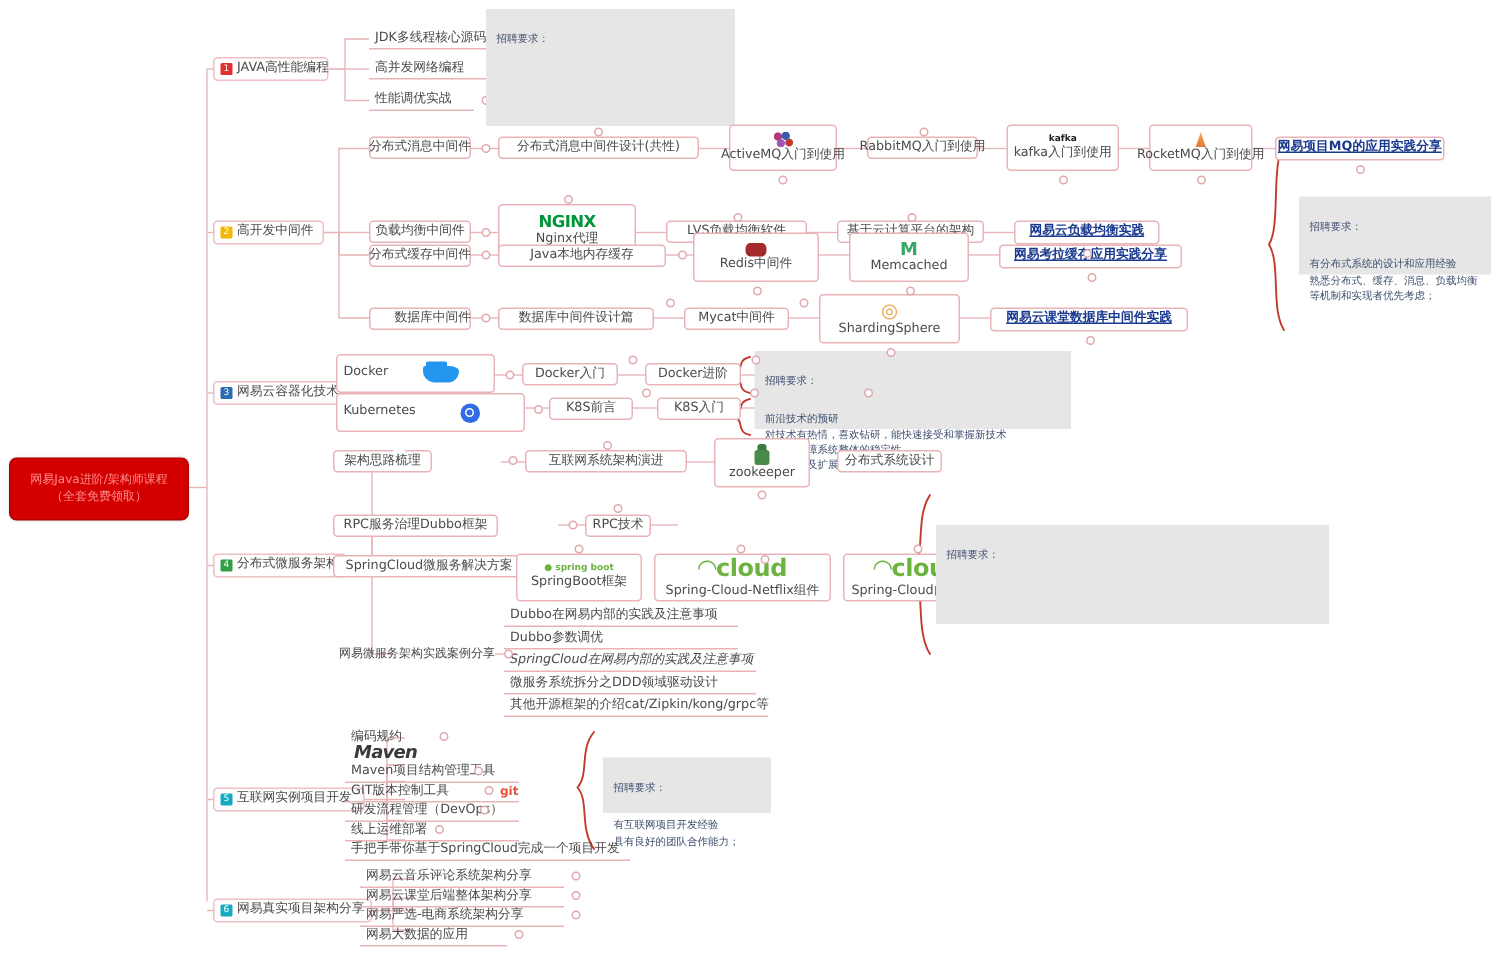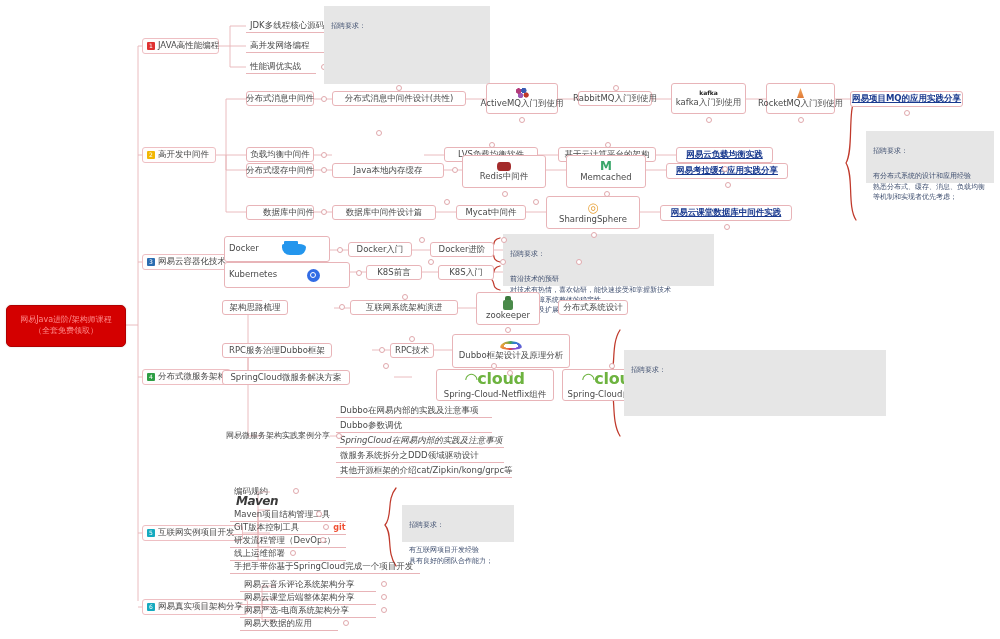--- a/index.html
+++ b/index.html
@@ -273,20 +273,24 @@
     <span class="lg-kafka">kafka</span>
     <span>kafka入门到使用</span>
   </div>
   <div class="node imgnode" style="left:766px;top:83px;width:69px;height:31px;">
     <span class="rocketpix"></span>
     <span>RocketMQ入门到使用</span>
   </div>
   <div class="node blue" style="left:850px;top:91px;width:113px;height:16px;border:1px solid #e8b4b8;text-decoration:underline;">网易项目MQ的应用实践分享</div>
 
   <div class="node" style="left:246px;top:147px;width:68px;height:15px;">负载均衡中间件</div>
+  <div class="node imgnode" style="left:332px;top:136px;width:92px;height:35px;">
+    <span class="lg-nginx">NGINX</span>
+    <span>Nginx代理</span>
+  </div>
   <div class="node" style="left:444px;top:147px;width:94px;height:15px;">LVS负载均衡软件</div>
   <div class="node" style="left:558px;top:147px;width:98px;height:15px;">基于云计算平台的架构</div>
   <div class="node blue" style="left:676px;top:147px;width:97px;height:16px;border:1px solid #e8b4b8;">网易云负载均衡实践</div>
 
   <div class="node" style="left:246px;top:163px;width:68px;height:15px;">分布式缓存中间件</div>
   <div class="node" style="left:332px;top:163px;width:112px;height:15px;">Java本地内存缓存</div>
   <div class="node imgnode" style="left:462px;top:155px;width:84px;height:33px;">
     <span class="redisbox"></span>
     <span>Redis中间件</span>
   </div>
@@ -353,26 +357,26 @@
   <div class="node" style="left:306px;top:300px;width:0;height:0;border:none;"></div>
   <div class="node" style="left:350px;top:300px;width:108px;height:15px;">互联网系统架构演进</div>
   <div class="node imgnode" style="left:476px;top:292px;width:64px;height:33px;">
     <span class="zkman"></span>
     <span>zookeeper</span>
   </div>
   <div class="node" style="left:558px;top:300px;width:70px;height:15px;">分布式系统设计</div>
 
   <div class="node" style="left:222px;top:343px;width:110px;height:15px;">RPC服务治理Dubbo框架</div>
   <div class="node" style="left:390px;top:343px;width:44px;height:15px;">RPC技术</div>
-  <div class="node imgnode" style="left:452px;top:334px;width:118px;height:34px;">
-    <span class="swoosh"></span>
-    <span>Dubbo框架设计及原理分析</span>
-  </div>
 
   <div class="node" style="left:222px;top:370px;width:128px;height:15px;">SpringCloud微服务解决方案</div>
+  <div class="node imgnode" style="left:344px;top:369px;width:84px;height:32px;">
+    <span style="font-size:6px;color:#6db33f;font-weight:bold;">● spring boot</span>
+    <span>SpringBoot框架</span>
+  </div>
   <div class="node imgnode" style="left:436px;top:369px;width:118px;height:32px;">
     <span class="lg-cloud">◠cloud</span>
     <span>Spring-Cloud-Netflix组件</span>
   </div>
   <div class="node imgnode" style="left:562px;top:369px;width:100px;height:32px;">
     <span class="lg-cloud">◠cloud</span>
     <span>Spring-Cloud自有生态</span>
   </div>
 
   <div class="node plain" style="left:222px;top:429px;width:110px;height:14px;font-size:8px;justify-content:flex-start;">网易微服务架构实践案例分享</div>

